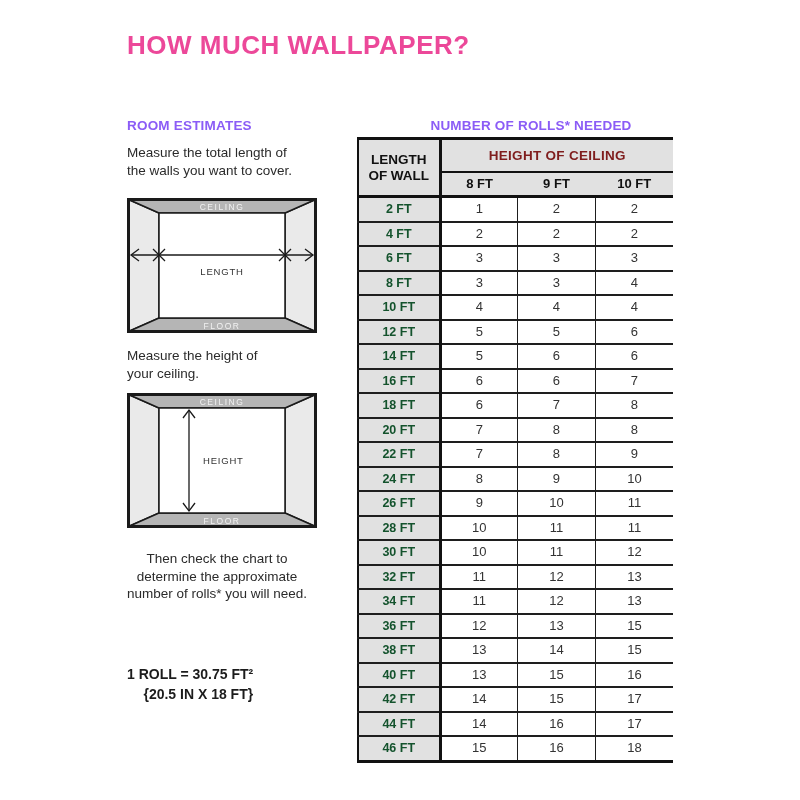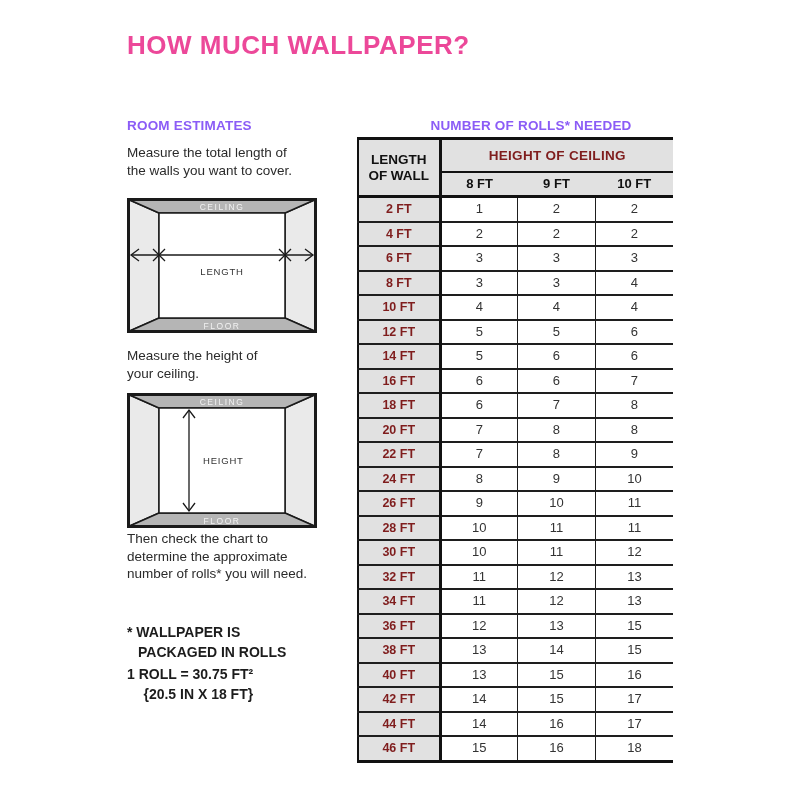--- a/index.html
+++ b/index.html
@@ -21,21 +21,21 @@
   .left-col { position:absolute; left:127px; top:118px; width:215px; height:640px; }
   .left-col .section-heading { position:absolute; top:0; left:0; }
 
   .para {
     position:absolute; left:0;
     font-size:13.5px; line-height:17.5px; color:#2b2b2b;
     white-space:pre-line;
   }
   .para-1 { top:26px; }
   .para-2 { top:229px; }
-  .para-3 { top:412px; }
+  .para-3 { top:432px;text-align:center; }
 
   .bold-note {
     position:absolute; left:0;
     font-size:14px; line-height:19.5px; font-weight:bold; color:#1c1c1c;
     white-space:pre-line;
   }
   .note-footnote { top:505px; padding-left:11px; text-indent:-11px; }
   .note-roll { top:547px;text-align:right; }
 
   .diagram { position:absolute; left:0; display:block; }
@@ -67,21 +67,21 @@
     background:#e1e1e1; height:25px;
     border-bottom:3px solid #111;
     font-size:13px; font-weight:bold; color:#111;
   }
   table.rolls tbody td {
     height:22.5px; line-height:22.5px;
     border-bottom:2px solid #1e1e1e; border-left:1px solid #1e1e1e;
     font-size:13px; color:#333; background:#ffffff;
   }
   table.rolls tbody td.len-cell {
-    background:#e1e1e1; font-weight:bold; color:#7f1d1d; font-size:12.5px;
+    background:#e1e1e1; font-weight:bold; color:#14532d; font-size:12.5px;
     border-left:none; border-right:3px solid #111;
   }
 
   .diagram text { font-family:"Liberation Sans", sans-serif; }
   .band-label { font-size:8.5px; letter-spacing:1.5px; fill:#f2f2f2; }
   .measure-label { font-size:9.5px; letter-spacing:0.8px; fill:#333; }
   .diagram .stroke { stroke:#1a1a1a; fill:none; }
 </style>
 </head>
 <body>
@@ -134,22 +134,20 @@
         <polyline points="56,25 62,17 68,25"></polyline>
         <polyline points="56,110 62,118 68,110"></polyline>
       </g>
       <text class="measure-label" x="76" y="71" text-anchor="start">HEIGHT</text>
     </svg>
 
     <p class="para para-3">Then check the chart to
 determine the approximate
 number of rolls* you will need.</p>
 
-    <p class="bold-note note-footnote">* WALLPAPER IS
-PACKAGED IN ROLLS</p>
     <p class="bold-note note-roll">1 ROLL = 30.75 FT²
 {20.5 IN X 18 FT}</p>
   </div>
 
   <div class="right-col">
     <h2 class="section-heading table-title">NUMBER OF ROLLS* NEEDED</h2>
 
     <table class="rolls">
       <thead>
         <tr>

